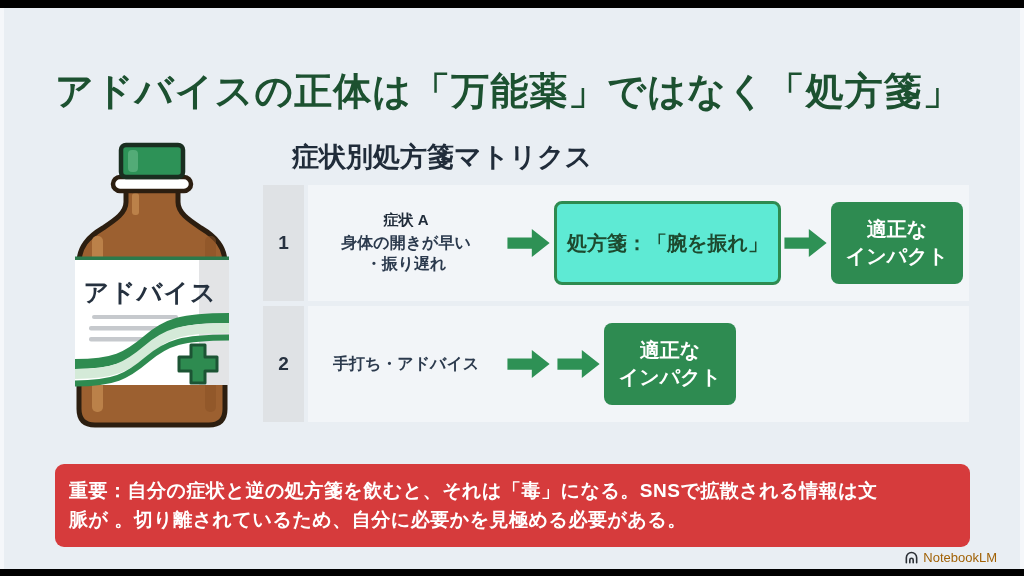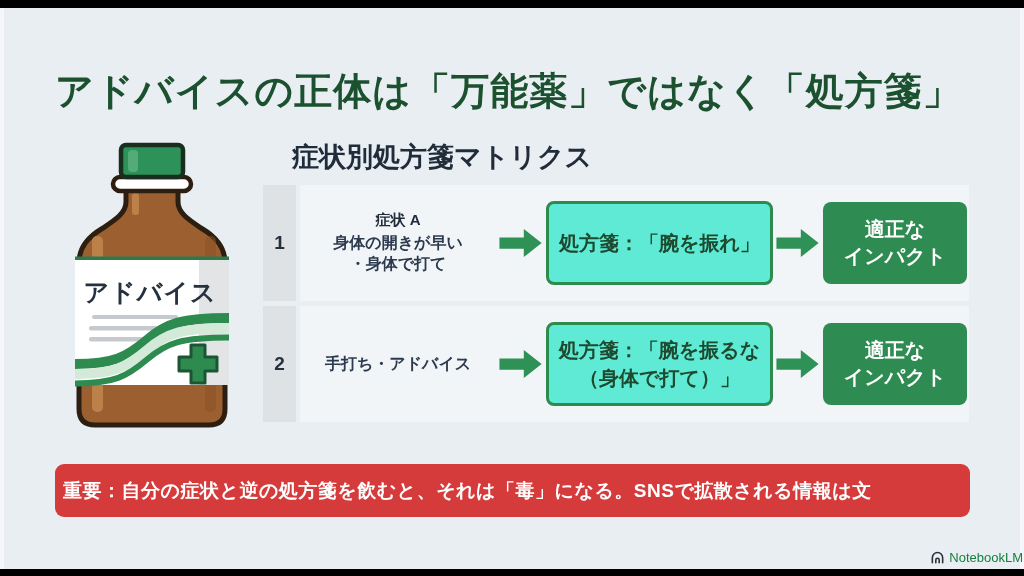--- a/index.html
+++ b/index.html
@@ -16,28 +16,28 @@
   .numcell{width:41px;background:#dfe2e5;display:flex;align-items:center;justify-content:center;
            font-size:19px;font-weight:bold;color:#26313f;margin-right:4px;}
   .rowbody{flex:1;background:#f2f5f8;display:flex;align-items:center;}
   .symptom{width:196px;text-align:center;color:#202c3a;}
   .symptom .sym-title{font-size:15px;font-weight:bold;margin-bottom:3px;}
   .symptom .sym-desc{font-size:16px;line-height:1.3;color:#2b3a4d;font-weight:bold;}
   .arrow{flex:0 0 auto;margin:0 3px;}
   .rx-box{box-sizing:border-box;width:227px;min-height:84px;background:#5eead4;border:3px solid #2e8b50;
           border-radius:8px;display:flex;flex-direction:column;justify-content:center;align-items:center;
           font-size:20px;font-weight:bold;color:#1d4a2f;line-height:1.4;text-align:center;padding:4px 6px;}
-  .result-box{box-sizing:border-box;width:144px;min-height:82px;background:#2e8b51;border-radius:8px;
+  .result-box{box-sizing:border-box;width:132px;min-height:82px;background:#2e8b51;border-radius:8px;
           display:flex;flex-direction:column;justify-content:center;align-items:center;
           font-size:20px;font-weight:bold;color:#fff;line-height:1.35;text-align:center;margin-right:2px;}
   .warning{position:absolute;left:55px;top:456px;width:915px;box-sizing:border-box;background:#d63b3c;
-           border-radius:9px;padding:12px 8px;color:#fff;font-weight:bold;font-size:19px;
+           border-radius:9px;padding:12px 14px;color:#fff;font-weight:bold;font-size:19px;
            line-height:1.55;letter-spacing:.5px;}
-  .watermark{position:absolute;right:1px;bottom:4px;display:flex;align-items:center;gap:4px;
-             color:#15803d;font-size:13px;font-weight:500;}
+  .watermark{position:absolute;right:27px;bottom:4px;display:flex;align-items:center;gap:4px;
+             color:#a16207;font-size:13px;font-weight:500;}
 </style>
 </head>
 <body>
 
 <div class="frame">
   <div class="slide">
 
     <h1 class="title">アドバイスの正体は「万能薬」ではなく「処方箋」</h1>
 
     <svg class="bottle" width="160" height="297" viewBox="0 0 160 297">
@@ -67,21 +67,21 @@
 
     <div class="matrix">
 
       <div class="mrow">
         <div class="numcell">1</div>
         <div class="rowbody">
           <div class="symptom">
             <div class="sym-title">症状 A</div>
             <div class="sym-desc">
               <div>身体の開きが早い</div>
-              <div>・身体で打て</div>
+              <div>・振り遅れ</div>
             </div>
           </div>
           <svg class="arrow" width="44" height="30" viewBox="0 0 46 32">
             <path d="M0,10 H26 V1 L45,16 L26,31 V22 H0 Z" fill="#2e9155"></path>
           </svg>
           <div class="rx-box">
             <div>処方箋：「腕を振れ」</div>
             <div></div>
           </div>
           <svg class="arrow" width="44" height="30" viewBox="0 0 46 32">
@@ -99,38 +99,35 @@
         <div class="rowbody">
           <div class="symptom">
             <div class="sym-desc">
               <div>手打ち・アドバイス</div>
               <div></div>
             </div>
           </div>
           <svg class="arrow" width="44" height="30" viewBox="0 0 46 32">
             <path d="M0,10 H26 V1 L45,16 L26,31 V22 H0 Z" fill="#2e9155"></path>
           </svg>
-          <div class="rx-box">
-            <div>処方箋：「腕を振るな</div>
-            <div>（身体で打て）」</div>
-          </div>
           <svg class="arrow" width="44" height="30" viewBox="0 0 46 32">
             <path d="M0,10 H26 V1 L45,16 L26,31 V22 H0 Z" fill="#2e9155"></path>
           </svg>
           <div class="result-box">
             <div>適正な</div>
             <div>インパクト</div>
           </div>
         </div>
       </div>
 
     </div>
 
     <div class="warning">
       <div>重要：自分の症状と逆の処方箋を飲むと、それは「毒」になる。SNSで拡散される情報は文</div>
+      <div>脈が 。切り離されているため、自分に必要かを見極める必要がある。</div>
     </div>
 
     <div class="watermark">
       <svg width="15" height="15" viewBox="0 0 16 16">
         <path d="M2.5,13.5 V8.2 A5.5,5.5 0 0 1 13.5,8.2 V13.5" fill="none" stroke="#2b3036" stroke-width="1.7" stroke-linecap="round"></path>
         <path d="M6.2,13.5 V10.6 A1.8,1.8 0 0 1 9.8,10.6 V13.5" fill="none" stroke="#2b3036" stroke-width="1.7" stroke-linecap="round"></path>
       </svg>
       <span>NotebookLM</span>
     </div>
 

